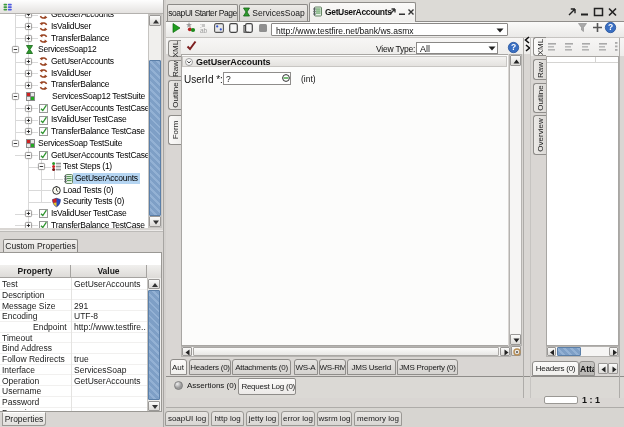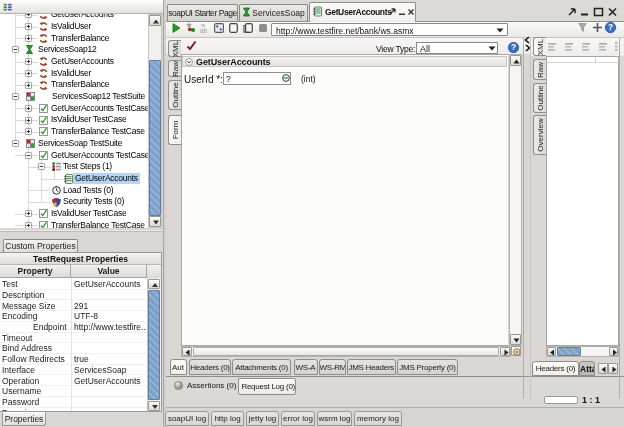--- a/index.html
+++ b/index.html
@@ -267,21 +267,20 @@
       </svg>
     </div>
 <div class="abs bluethumb" style="left:149px;top:60px;width:12px;height:156px;"></div>
 
 <div class="abs" style="left:163px;top:0;width:3px;height:427px;background:#d3d0cd;border-left:1px solid #a7a5a2;"></div>
 
 <div id="lowerleft">
 <div class="abs" style="left:0;top:230px;width:163px;height:2px;background:#eceae8;border-bottom:1px solid #bdbbb8;"></div>
 <div class="tab" style="left:3px;top:239px;width:75px;height:14px;line-height:13px;font-size:8.5px;background:linear-gradient(#f2f0ee,#dfddda);">Custom Properties</div>
 <div class="abs" style="left:0;top:252px;width:162px;height:160px;background:#fff;border:1px solid #9a9894;border-left:none;overflow:hidden;">
-<div style="position:absolute;left:0;top:0;width:161px;height:12px;background:linear-gradient(#f5f4f2,#dddbd8);border-bottom:1px solid #bab8b5;text-align:center;line-height:12px;color:#111;font-weight:bold;">TestRequest Properties</div>
 <div style="position:absolute;left:0;top:12px;width:71px;height:13px;background:linear-gradient(#f1f0ee,#dddbd8);border-right:1px solid #a5a3a0;border-bottom:1px solid #a5a3a0;text-align:center;line-height:13px;font-weight:bold;">Property</div>
 <div style="position:absolute;left:71px;top:12px;width:76px;height:13px;background:linear-gradient(#f1f0ee,#dddbd8);border-right:1px solid #a5a3a0;border-bottom:1px solid #a5a3a0;text-align:center;line-height:13px;font-weight:bold;">Value</div>
 <div style="position:absolute;left:147px;top:12px;width:14px;height:13px;background:linear-gradient(#f1f0ee,#dddbd8);"></div>
 <div style="position:absolute;left:0;top:26.0px;width:147px;height:10.7px;border-bottom:1px solid #f1f0ef;"></div>
 <div style="position:absolute;left:2px;top:26.0px;width:68px;height:10.7px;line-height:10.7px;white-space:nowrap;overflow:hidden;">Test</div>
 <div style="position:absolute;left:74px;top:26.0px;width:72px;height:10.7px;line-height:10.7px;white-space:nowrap;overflow:hidden;">GetUserAccounts</div>
 <div style="position:absolute;left:0;top:36.7px;width:147px;height:10.7px;border-bottom:1px solid #f1f0ef;"></div>
 <div style="position:absolute;left:2px;top:36.7px;width:68px;height:10.7px;line-height:10.7px;white-space:nowrap;overflow:hidden;">Description</div>
 <div style="position:absolute;left:0;top:47.5px;width:147px;height:10.7px;border-bottom:1px solid #f1f0ef;"></div>
 <div style="position:absolute;left:2px;top:47.5px;width:68px;height:10.7px;line-height:10.7px;white-space:nowrap;overflow:hidden;">Message Size</div>
@@ -470,21 +469,21 @@
           <svg width="10" height="10">
             <circle cx="5" cy="5" r="3" fill="none" stroke="#b98f56" stroke-width="1.4"></circle>
             <circle cx="5" cy="5" r="1" fill="#555"></circle>
           </svg>
         </div>
 <div class="abs" style="left:169.5px;top:359px;width:17px;height:16px;background:linear-gradient(#fbfaf9,#f0efec);border:1px solid #8f8d8a;border-radius:3px 3px 0 0;text-align:center;line-height:15px;white-space:nowrap;overflow:hidden;font-size:8px;">Aut</div>
 <div class="abs" style="left:189px;top:359px;width:42px;height:16px;background:linear-gradient(#e5e3e0,#d5d3d0);border:1px solid #8f8d8a;border-radius:3px 3px 0 0;text-align:center;line-height:15px;white-space:nowrap;overflow:hidden;font-size:8px;letter-spacing:-0.25px;">Headers (0)</div>
 <div class="abs" style="left:232px;top:359px;width:59px;height:16px;background:linear-gradient(#e5e3e0,#d5d3d0);border:1px solid #8f8d8a;border-radius:3px 3px 0 0;text-align:center;line-height:15px;white-space:nowrap;overflow:hidden;font-size:8px;letter-spacing:-0.25px;">Attachments (0)</div>
 <div class="abs" style="left:293.5px;top:359px;width:24px;height:16px;background:linear-gradient(#e5e3e0,#d5d3d0);border:1px solid #8f8d8a;border-radius:3px 3px 0 0;text-align:center;line-height:15px;white-space:nowrap;overflow:hidden;font-size:8px;letter-spacing:-0.25px;">WS-A</div>
 <div class="abs" style="left:318.5px;top:359px;width:27.5px;height:16px;background:linear-gradient(#e5e3e0,#d5d3d0);border:1px solid #8f8d8a;border-radius:3px 3px 0 0;text-align:center;line-height:15px;white-space:nowrap;overflow:hidden;font-size:8px;letter-spacing:-0.25px;">WS-RM</div>
-<div class="abs" style="left:347px;top:359px;width:48.5px;height:16px;background:linear-gradient(#e5e3e0,#d5d3d0);border:1px solid #8f8d8a;border-radius:3px 3px 0 0;text-align:center;line-height:15px;white-space:nowrap;overflow:hidden;font-size:8px;letter-spacing:-0.25px;">JMS Headers</div>
+<div class="abs" style="left:347px;top:359px;width:48.5px;height:16px;background:linear-gradient(#e5e3e0,#d5d3d0);border:1px solid #8f8d8a;border-radius:3px 3px 0 0;text-align:center;line-height:15px;white-space:nowrap;overflow:hidden;font-size:8px;letter-spacing:-0.25px;">JMS UserId</div>
 <div class="abs" style="left:397px;top:359px;width:61px;height:16px;background:linear-gradient(#e5e3e0,#d5d3d0);border:1px solid #8f8d8a;border-radius:3px 3px 0 0;text-align:center;line-height:15px;white-space:nowrap;overflow:hidden;font-size:8px;letter-spacing:-0.25px;">JMS Property (0)</div>
 <div class="abs" style="left:166px;top:376px;width:458px;height:22px;background:#dbd9d5;border-top:1px solid #8f8d8a;"></div>
 <svg style="left:174px;top:381px" width="9" height="9" viewBox="0 0 9 9">
           <circle cx="4.5" cy="4.5" r="4" fill="url(#gr1)" stroke="#777" stroke-width="0.8"></circle>
           <defs>
             <radialGradient id="gr1" cx="0.35" cy="0.3">
               <stop offset="0" stop-color="#f0f0f0"></stop>
               <stop offset="1" stop-color="#9a9a9a"></stop>
             </radialGradient>
           </defs>

